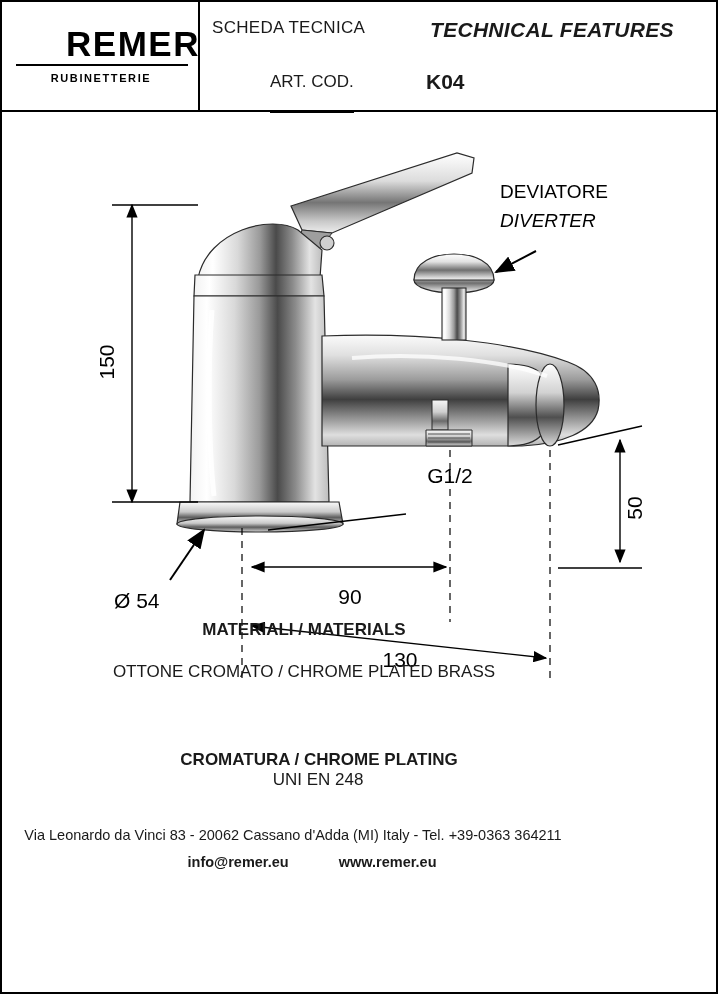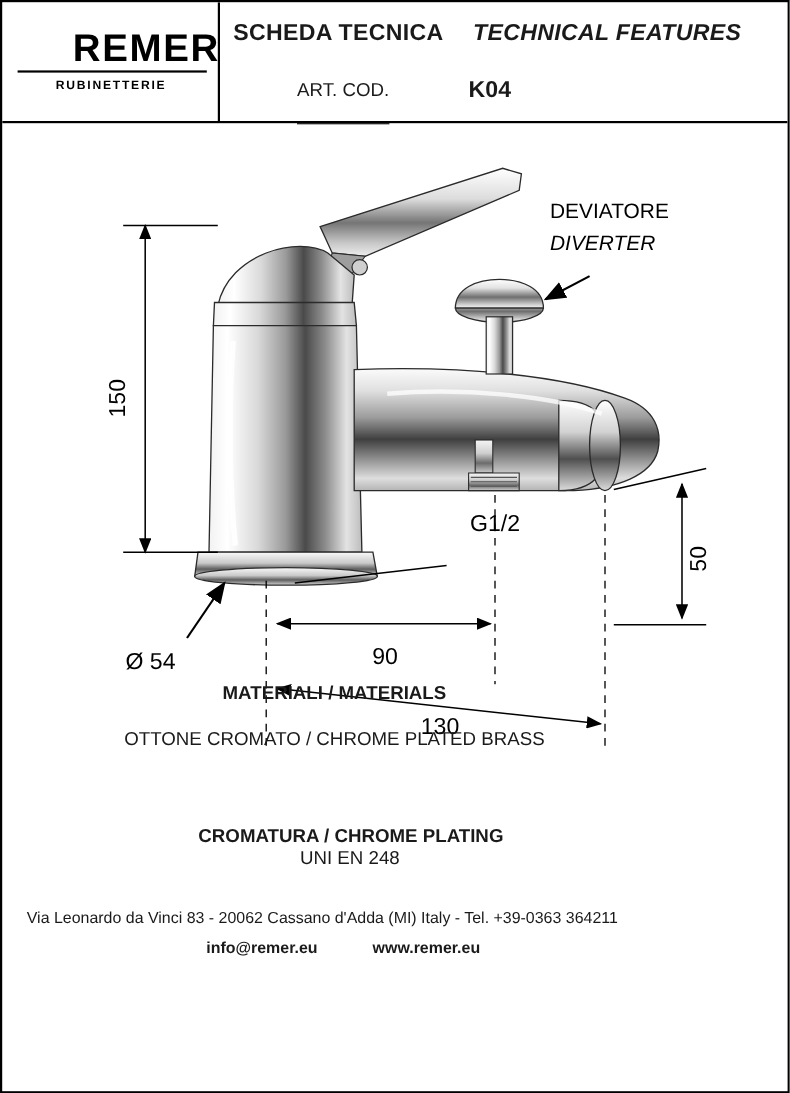--- a/index.html
+++ b/index.html
@@ -64,22 +64,22 @@
     text-align: center;
     font-size: 11px;
     font-weight: bold;
     letter-spacing: 1.6px;
     color: #000;
   }
   .title-it {
     position: absolute;
     left: 210px;
     top: 16px;
-    font-size: 21px;
-    font-weight: bold;
+    font-size: 17px;
+    font-weight: normal;
     letter-spacing: 0.3px;
   }
   .title-en {
     position: absolute;
     left: 428px;
     top: 16px;
     font-size: 21px;
     font-weight: bold;
     font-style: italic;
     letter-spacing: 0.3px;

